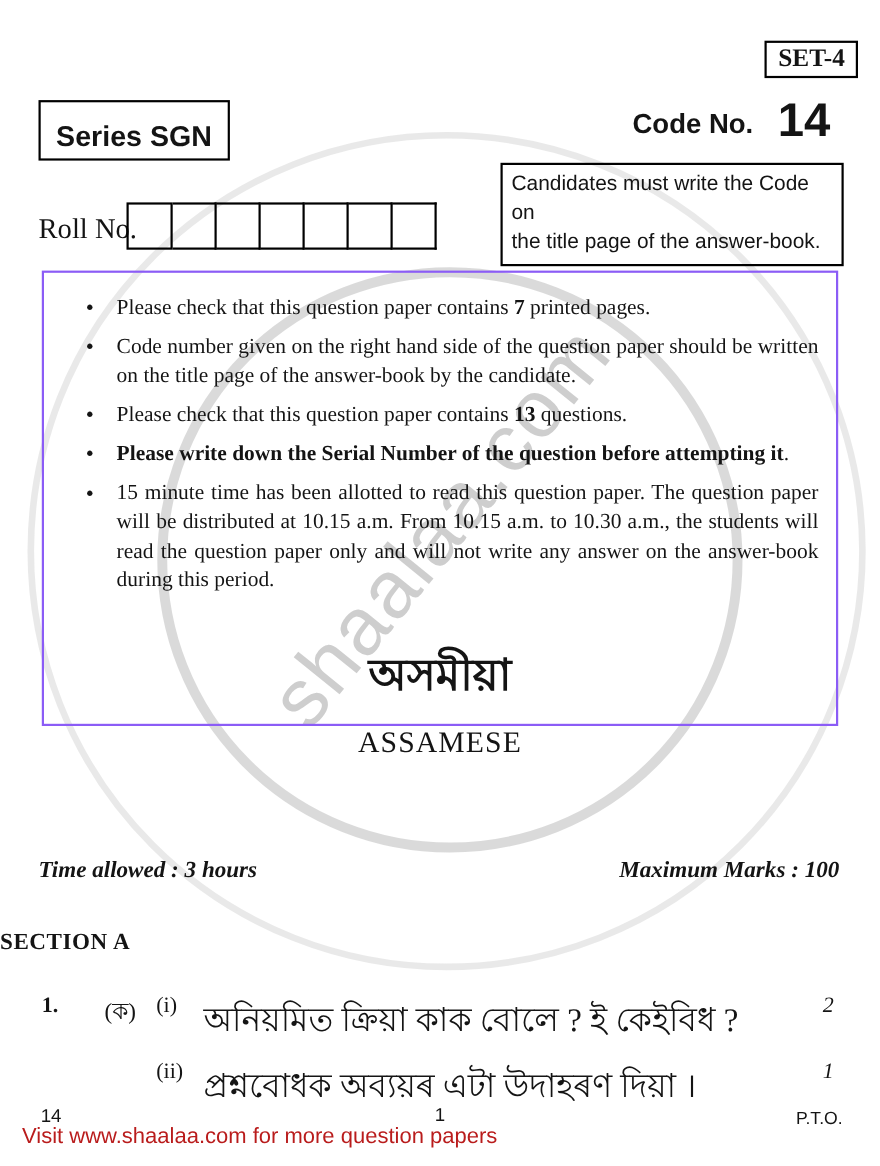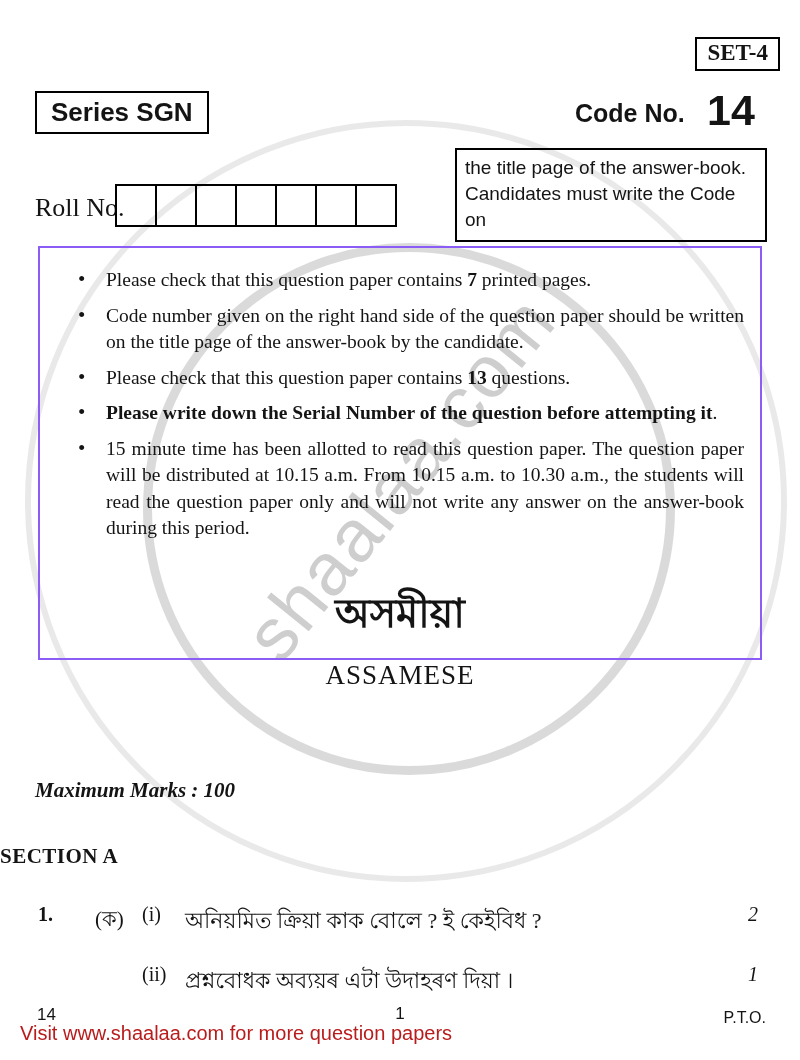--- a/index.html
+++ b/index.html
@@ -23,21 +23,21 @@
     font-family:"Liberation Sans", sans-serif; font-size:74px;
     color:rgba(165,165,165,.55); letter-spacing:2px; white-space:nowrap;
   }
   
   .set-box {
     position:absolute; top:37px; right:20px; border:2px solid #000;
     padding:1px 10px 3px; font-weight:bold; font-size:23px;
   }
   .series-box {
     position:absolute; left:35px; top:91px; border:2px solid #000;
-    padding:4px 14px 4px; font-family:"Liberation Sans", sans-serif;
+    padding:16px 14px 4px; font-family:"Liberation Sans", sans-serif;
     font-weight:bold; font-size:26px;
   }
   .codeno-label {
     position:absolute; left:575px; top:99px;
     font-family:"Liberation Sans", sans-serif; font-weight:bold; font-size:25px;
   }
   .codeno-value {
     position:absolute; left:707px; top:86px;
     font-family:"Liberation Sans", sans-serif; font-weight:bold; font-size:43px;
   }
@@ -73,21 +73,21 @@
   .meta-row.r2 { top:778px; font-weight:bold; }
   
   .section-heading { position:absolute; top:844px; left:0; width:100%; text-align:left;
                      font-weight:bold; font-size:21px; letter-spacing:.5px; }
   .q-row { position:absolute; left:38px; right:42px; display:flex; align-items:flex-start; }
   .q-row.q1 { top:903px; }
   .q-row.q2 { top:963px; }
   .q-num   { width:57px; font-weight:bold; font-size:20px; }
   .q-group { width:47px; font-size:21px; }
   .q-sub   { width:43px; font-size:20px; }
-  .q-text  { flex:1; font-size:22px; }
+  .q-text  { flex:1; font-size:30px; }
   .q-marks { font-style:italic; font-size:20px; }
   
   .footer-code { position:absolute; left:37px; top:1005px;
                  font-family:"Liberation Sans", sans-serif; font-size:17px; }
   .footer-page { position:absolute; left:0; top:1004px; width:100%; text-align:center;
                  font-family:"Liberation Sans", sans-serif; font-size:17px; }
   .footer-pto  { position:absolute; right:34px; top:1009px;
                  font-family:"Liberation Sans", sans-serif; font-size:16px; }
   .visit-note  { position:absolute; left:20px; top:1022px;
                  font-family:"Liberation Sans", sans-serif; font-size:20px; color:#b91c1c; }
@@ -100,22 +100,22 @@
   <div class="wm-circle-outer"></div>
   <div class="wm-circle"></div>
   <div class="wm-text">shaalaa.com</div>
 
   <div class="set-box">SET-4</div>
   <div class="series-box">Series SGN</div>
   <div class="codeno-label">Code No.</div>
   <div class="codeno-value">14</div>
 
   <div class="cand-box">
+    <div>Candidates must write the Code on</div>
     <div>the title page of the answer-book.</div>
-    <div>Candidates must write the Code on</div>
   </div>
 
   <div class="rollno-label">Roll No.</div>
   <div class="roll-cells">
     <div class="roll-cell"></div>
     <div class="roll-cell"></div>
     <div class="roll-cell"></div>
     <div class="roll-cell"></div>
     <div class="roll-cell"></div>
     <div class="roll-cell"></div>
@@ -137,20 +137,21 @@
     </div>
     <div class="inst-item">
       <span>15 minute time has been allotted to read this question paper. The question paper will be distributed at 10.15 a.m. From 10.15 a.m. to 10.30 a.m., the students will read the question paper only and will not write any answer on the answer-book during this period.</span><span class="b"></span><span></span>
     </div>
   </div>
 
   <div class="title-as">অসমীয়া</div>
   <div class="title-en">ASSAMESE</div>
 
   <div class="meta-row r2">
+    <span>Time allowed : 3 hours</span>
     <span>Maximum Marks : 100</span>
   </div>
 
   <div class="section-heading">SECTION A</div>
 
   <div class="q-row q1">
     <span class="q-num">1.</span>
     <span class="q-group">(ক)</span>
     <span class="q-sub">(i)</span>
     <span class="q-text">অনিয়মিত ক্ৰিয়া কাক বোলে ? ই কেইবিধ ?</span>

